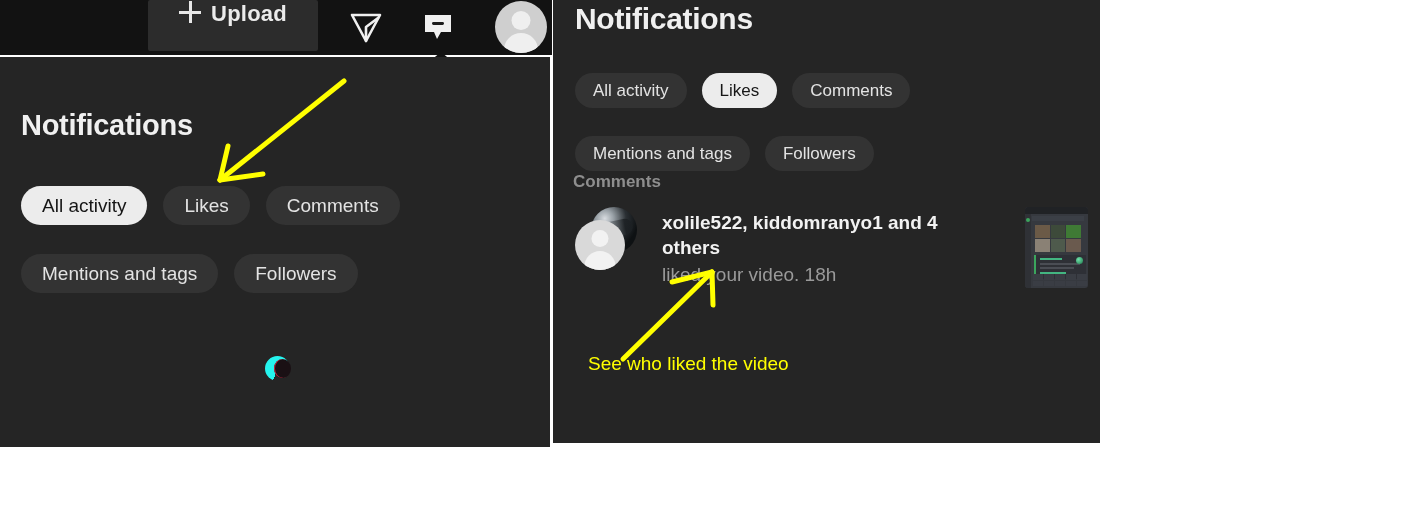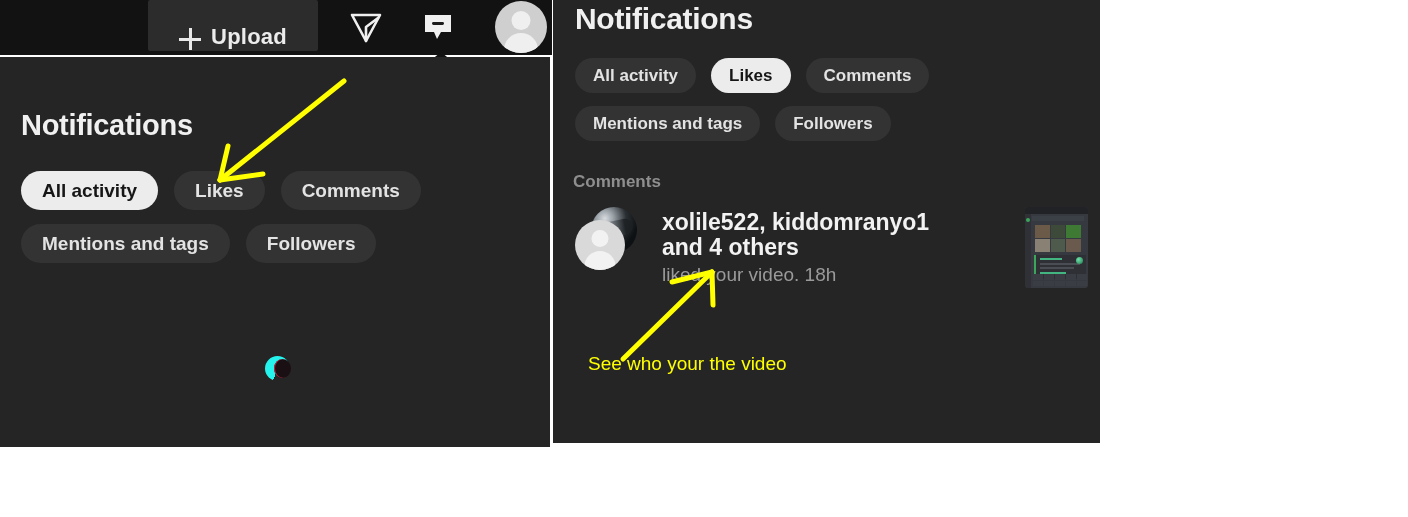--- a/index.html
+++ b/index.html
@@ -14,21 +14,21 @@
   #root { position: relative; width: 1408px; height: 517px; background:#ffffff; }
 
   
   .navbar {
     position: absolute; left: 0; top: 0; width: 552px; height: 55px;
     background: #121212;
   }
   .upload-btn {
     position: absolute; left: 148px; top: 0px; width: 170px; height: 51px;
     background: #2c2c2c; border: none; border-radius: 2px;
-    display: flex; align-items: flex-end; justify-content: center; gap: 10px;
+    display: flex; align-items: flex-start; justify-content: center; gap: 10px;
     cursor: pointer;
   }
   .upload-plus {
     width: 22px; height: 22px; position: relative; flex: 0 0 auto;
   }
   .upload-plus::before, .upload-plus::after {
     content: ""; position: absolute; background: #e8e8e8;
   }
   .upload-plus::before { left: 0; top: 9.5px; width: 22px; height: 3px; }
   .upload-plus::after { top: 0; left: 9.5px; width: 3px; height: 22px; }
@@ -65,22 +65,22 @@
   }
   .panel-left { left: 0; top: 57px; width: 550px; height: 390px; }
   .panel-right { left: 553px; top: 0; width: 547px; height: 443px; }
 
   .panel-title {
     color: #f0f0f0; font-weight: bold; letter-spacing: -0.3px;
   }
   .chips { display: flex; flex-wrap: wrap; }
   .chip {
     display: inline-flex; align-items: center; justify-content: center;
-    border-radius: 999px; font-weight: bold; white-space: nowrap;
-    cursor: pointer; border: none; font-family: inherit;
+    border-radius: 999px; font-weight: normal; white-space: nowrap;
+    cursor: pointer; border: none; font-family: inherit; margin-top: 15px;
   }
   .chip.off { background: #333333; color: #e3e3e3; }
   .chip.on  { background: #ececec; color: #161616; }
 
   
   .panel-left .panel-title { left: 21px; top: 52px; position: absolute; font-size: 29px; }
   .panel-left .chips { position: absolute; left: 21px; top: 114px; width: 500px; gap: 14px 16px; }
   .panel-left .chip { height: 39px; padding: 0 21px; font-size: 19px; }
 
   .spinner {
@@ -129,21 +129,21 @@
     position: absolute; left: 50%; top: 10px; transform: translateX(-50%);
     width: 17px; height: 17px; border-radius: 50%; background: #f2f2f2;
   }
   .avatar-front .body {
     position: absolute; left: 50%; top: 31px; transform: translateX(-50%);
     width: 31px; height: 26px; border-radius: 16px 16px 0 0; background: #f2f2f2;
   }
 
   .notif-text { position: absolute; left: 92px; top: 8px; width: 310px; }
   .notif-users {
-    color: #f2f2f2; font-size: 23px; font-weight: bold; line-height: 25px;
+    color: #f2f2f2; font-size: 19px; font-weight: bold; line-height: 25px;
   }
   .notif-action {
     color: #9a9a9a; font-size: 19px; line-height: 26px; margin-top: 2px;
   }
   .notif-thumb {
     position: absolute; left: 455px; top: 5px; width: 63px; height: 81px;
     border-radius: 3px; overflow: hidden; background: #36393f;
     filter: blur(0.4px);
   }
   .th-bar { position:absolute; left:0; width:100%; }
@@ -297,15 +297,15 @@
       <path d="M344 81 L220 180"></path>
       <path d="M220 180 L228 146"></path>
       <path d="M220 180 L263 174"></path>
 
       <path d="M623 359 L712 272"></path>
       <path d="M712 272 L713 305"></path>
       <path d="M712 272 L672 282"></path>
     </g>
   </svg>
 
-  <div class="annot-text">See who your the video</div>
+  <div class="annot-text">See who liked the video</div>
 
 </div>
 
 </body></html>

